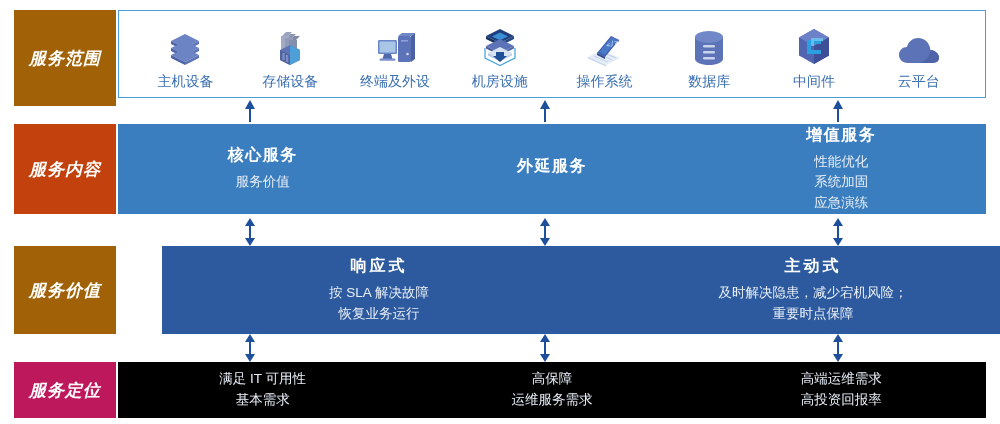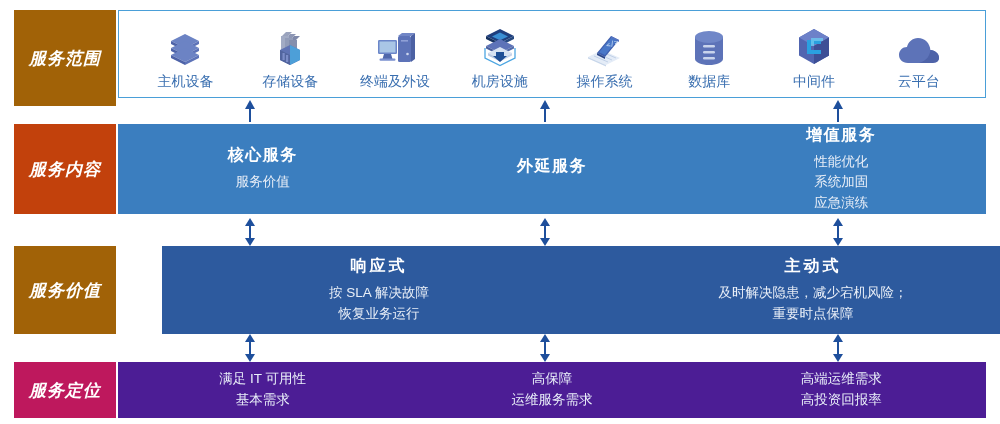--- a/index.html
+++ b/index.html
@@ -115,21 +115,21 @@
   }
 
   
   #row-position { top: 362px; height: 56px; }
   #row-position .row-label {
     top: 0; height: 56px;
     background: #be185d;
   }
   #row-position .row-body {
     top: 0; height: 56px;
-    background: #4c1d95;
+    background: #000000;
     display: flex;
     justify-content: flex-end;
   }
 
   
   .band-col {
     flex: 1 1 0;
     display: flex;
     flex-direction: column;
     align-items: center;

